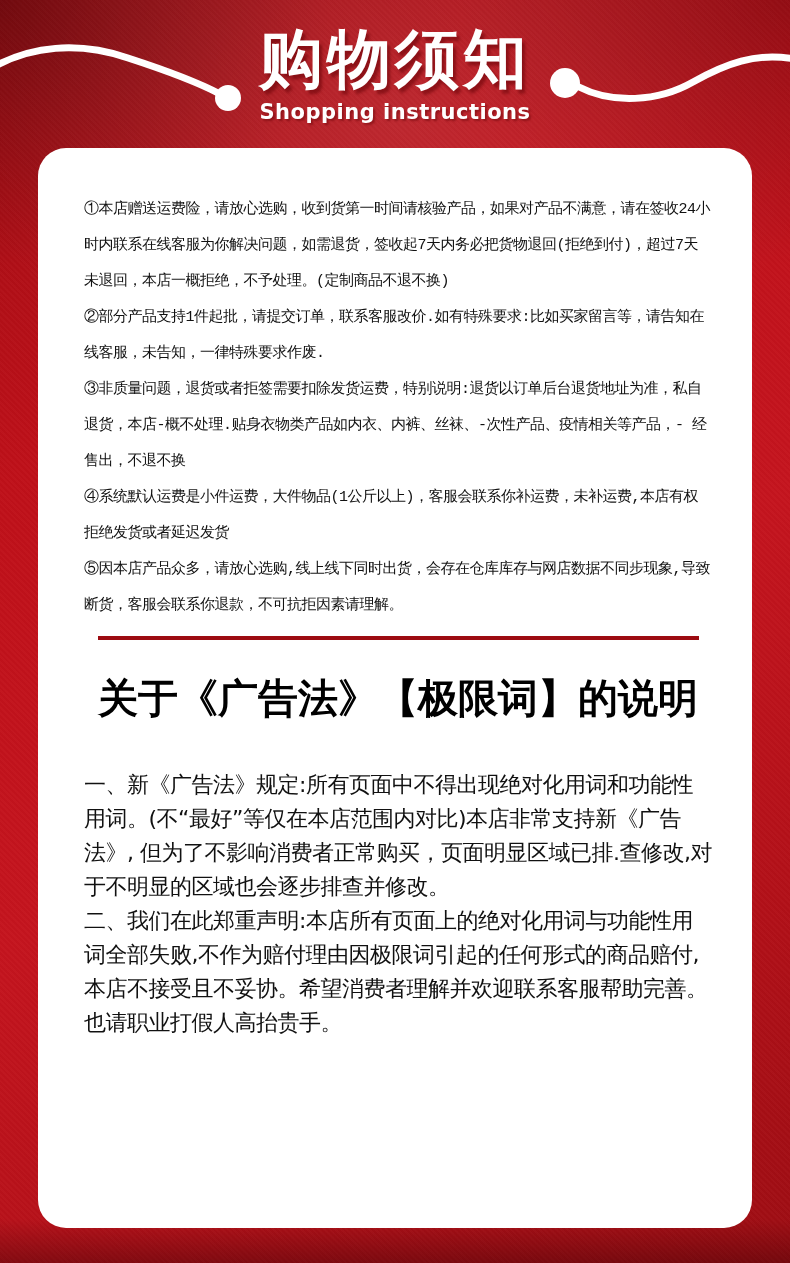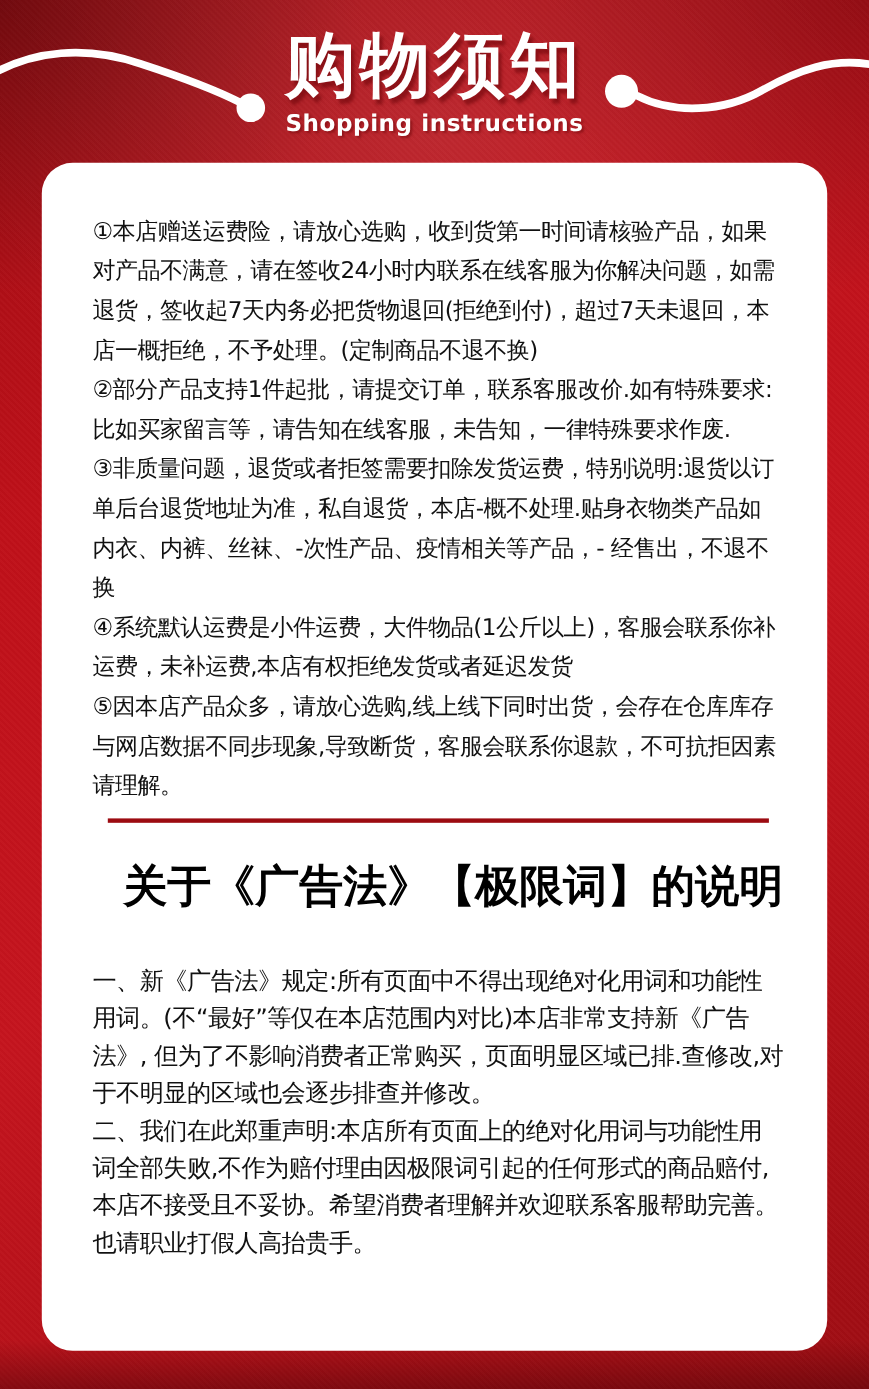--- a/index.html
+++ b/index.html
@@ -56,36 +56,37 @@
   .card{
     margin:0 38px 35px;
     height:1080px;
     background:var(--card-white);
     border-radius:28px;
     padding:44px 40px 0 46px;
     overflow:hidden;
   }
   .notice-item{
     margin:0;
-    font-size:21px;
+    font-size:15px;
     line-height:36px;
     letter-spacing:-0.5px;
     color:var(--text-black);
     word-break:break-all;
+    font-family:Liberation Mono, monospace;
   }
   .divider{
     border:none;
     height:4px;
     width:601px;
     background:var(--divider-red);
     margin:12px auto 0;
   }
   .law-heading{
     margin:36px 0 48px;
-    text-align:right;
+    text-align:center;
     font-size:40px;
     line-height:44px;
     font-weight:900;
     letter-spacing:0;
     color:#000;
   }
   .law-para{
     margin:0;
     font-size:22px;
     line-height:34px;

